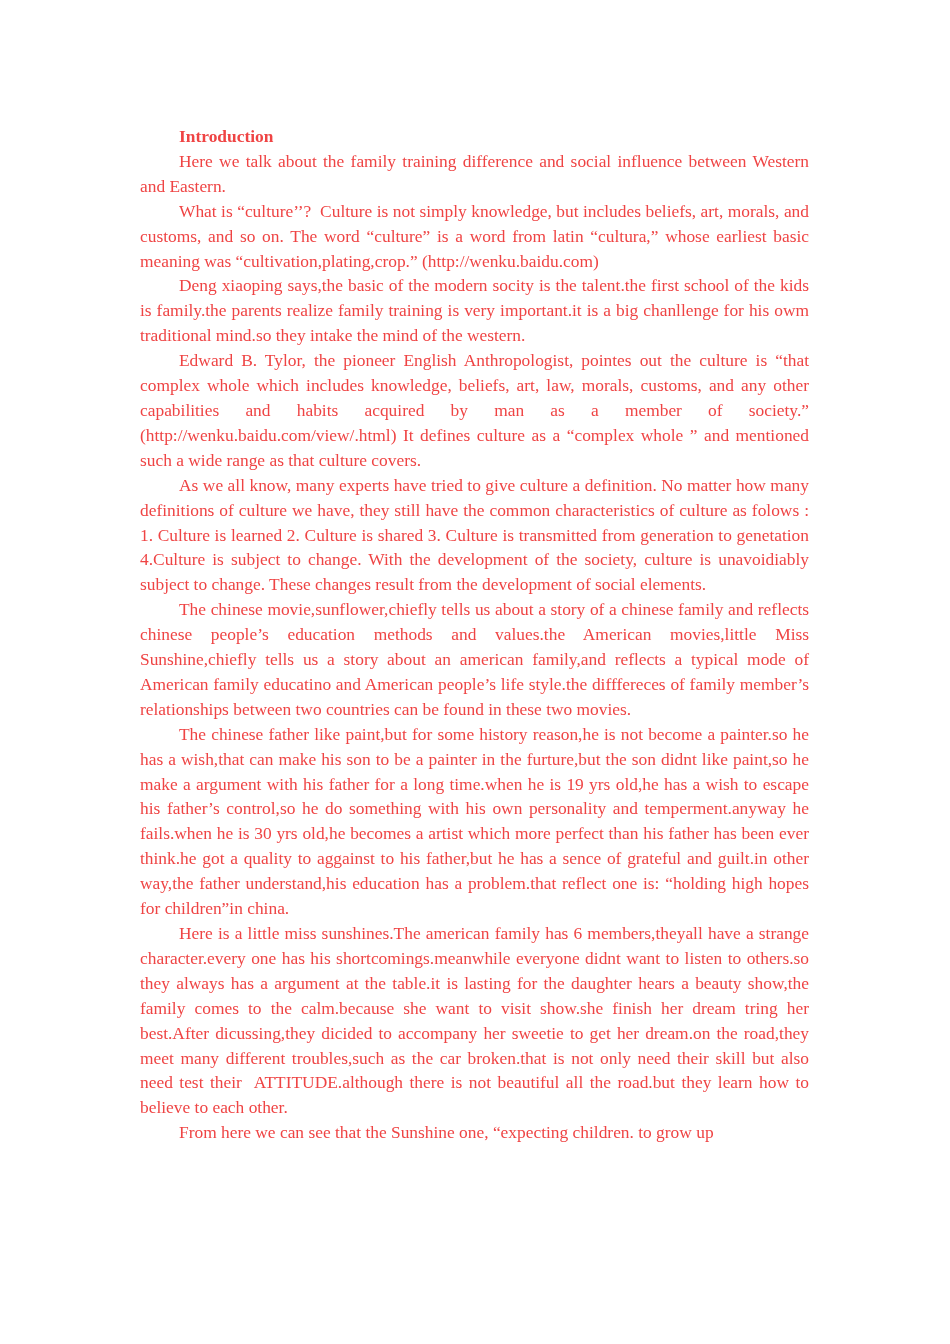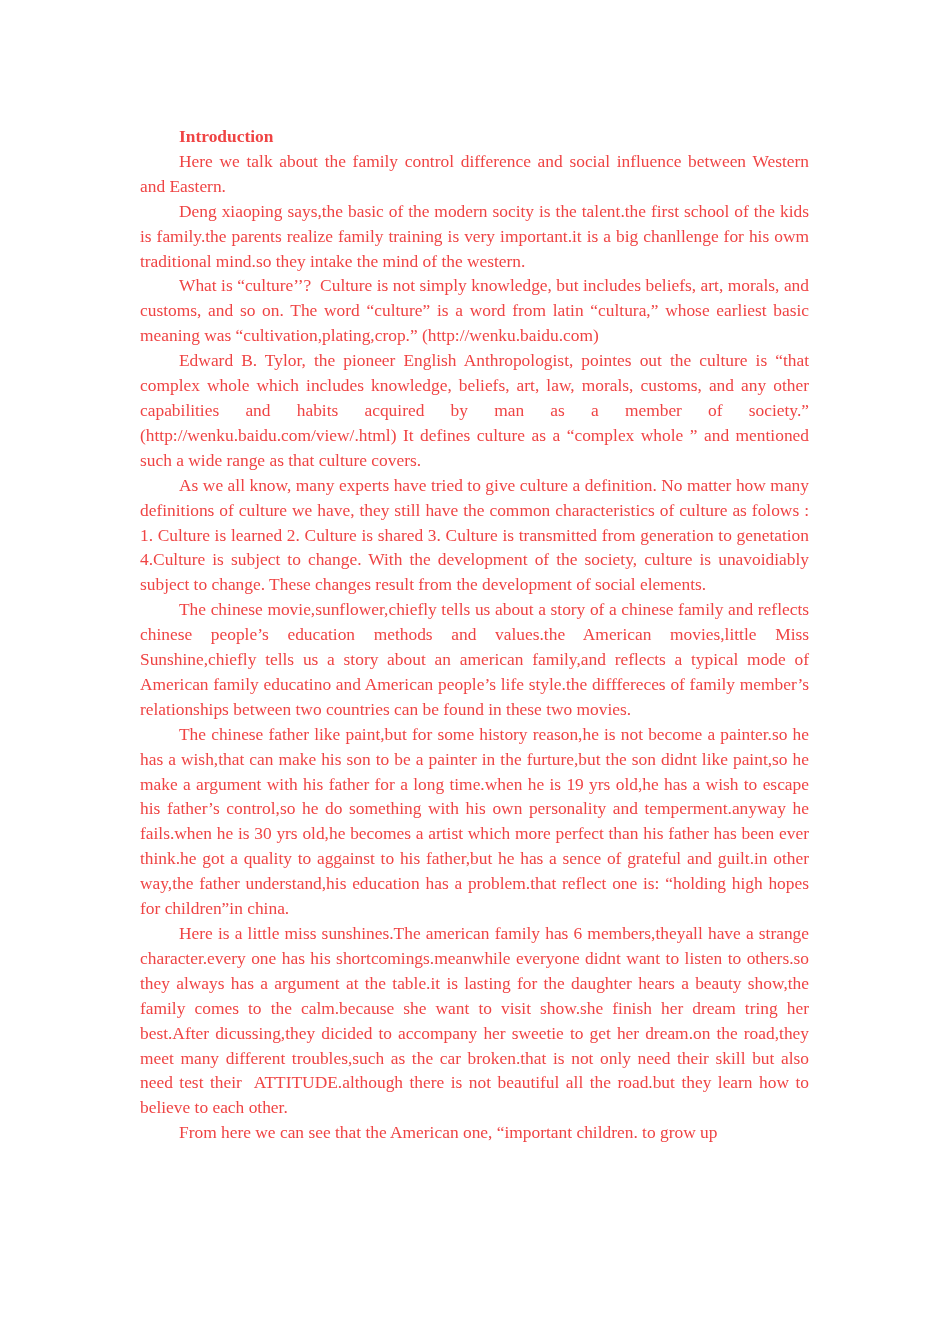--- a/index.html
+++ b/index.html
@@ -33,23 +33,23 @@
       text-indent: 39px;
       text-align: justify;
       white-space: pre-wrap;
     }
   </style>
 </head>
 <body>
 
 <div class="page">
   <p class="heading">Introduction</p>
-  <p class="para">Here we talk about the family control difference and social influence between Western and Eastern.</p>
+  <p class="para">Here we talk about the family training difference and social influence between Western and Eastern.</p>
+  <p class="para">What is “culture’’?  Culture is not simply knowledge, but includes beliefs, art, morals, and customs, and so on. The word “culture” is a word from latin “cultura,” whose earliest basic meaning was “cultivation,plating,crop.” (http://wenku.baidu.com)</p>
   <p class="para">Deng xiaoping says,the basic of the modern socity is the talent.the first school of the kids is family.the parents realize family training is very important.it is a big chanllenge for his owm traditional mind.so they intake the mind of the western.</p>
-  <p class="para">What is “culture’’?  Culture is not simply knowledge, but includes beliefs, art, morals, and customs, and so on. The word “culture” is a word from latin “cultura,” whose earliest basic meaning was “cultivation,plating,crop.” (http://wenku.baidu.com)</p>
   <p class="para">Edward B. Tylor, the pioneer English Anthropologist, pointes out the culture is “that complex whole which includes knowledge, beliefs, art, law, morals, customs, and any other capabilities and habits acquired by man as a member of society.” (http://wenku.baidu.com/view/.html) It defines culture as a “complex whole ” and mentioned such a wide range as that culture covers.</p>
   <p class="para">As we all know, many experts have tried to give culture a definition. No matter how many definitions of culture we have, they still have the common characteristics of culture as folows : 1. Culture is learned 2. Culture is shared 3. Culture is transmitted from generation to genetation 4.Culture is subject to change. With the development of the society, culture is unavoidiably subject to change. These changes result from the development of social elements.</p>
 
   <p class="para">The chinese movie,sunflower,chiefly tells us about a story of a chinese family and reflects chinese people’s education methods and values.the American movies,little Miss Sunshine,chiefly tells us a story about an american family,and reflects a typical mode of American family educatino and American people’s life style.the difffereces of family member’s relationships between two countries can be found in these two movies.</p>
   <p class="para">The chinese father like paint,but for some history reason,he is not become a painter.so he has a wish,that can make his son to be a painter in the furture,but the son didnt like paint,so he make a argument with his father for a long time.when he is 19 yrs old,he has a wish to escape his father’s control,so he do something with his own personality and temperment.anyway he fails.when he is 30 yrs old,he becomes a artist which more perfect than his father has been ever think.he got a quality to aggainst to his father,but he has a sence of grateful and guilt.in other way,the father understand,his education has a problem.that reflect one is: “holding high hopes  for children”in china.</p>
   <p class="para">Here is a little miss sunshines.The american family has 6 members,theyall have a strange character.every one has his shortcomings.meanwhile everyone didnt want to listen to others.so they always has a argument at the table.it is lasting for the daughter hears a beauty show,the family comes to the calm.because she want to visit show.she finish her dream tring her best.After dicussing,they dicided to accompany her sweetie to get her dream.on the road,they meet many different troubles,such as the car broken.that is not only need their skill but also need test their  ATTITUDE.although there is not beautiful all the road.but they learn how to believe to each other.</p>
-  <p class="para">From here we can see that the American one, “important children. to grow up</p>
+  <p class="para">From here we can see that the Sunshine one, “expecting children. to grow up</p>
 </div>
 
 </body></html>

